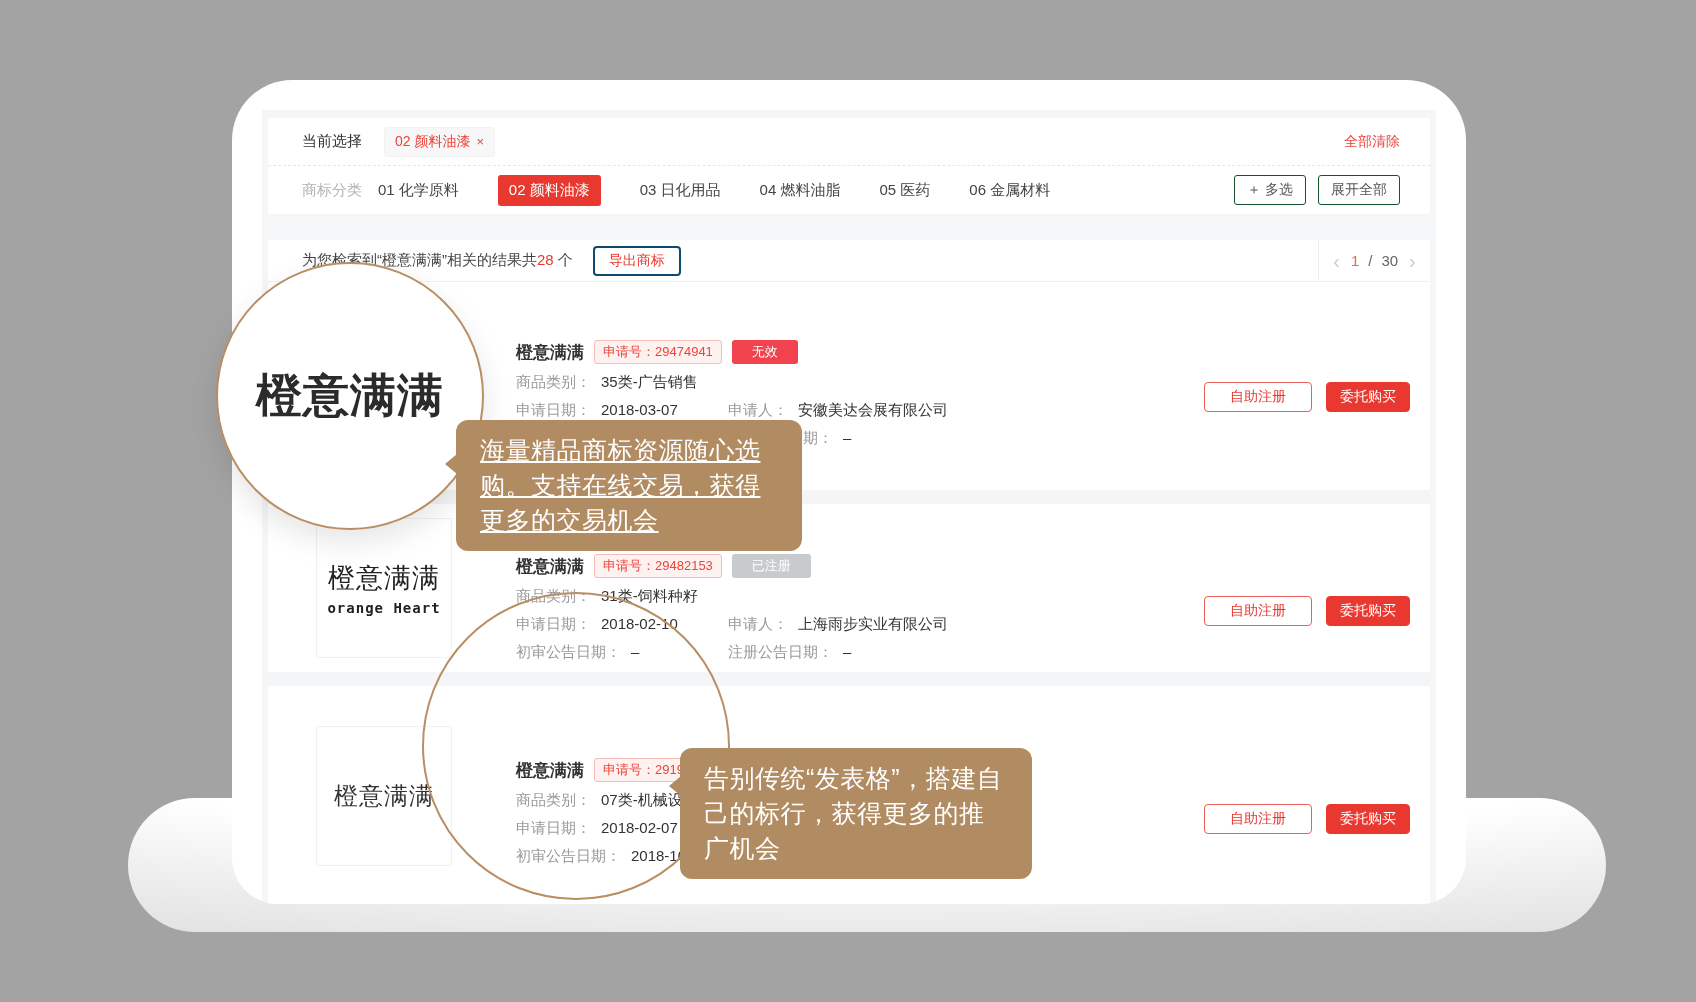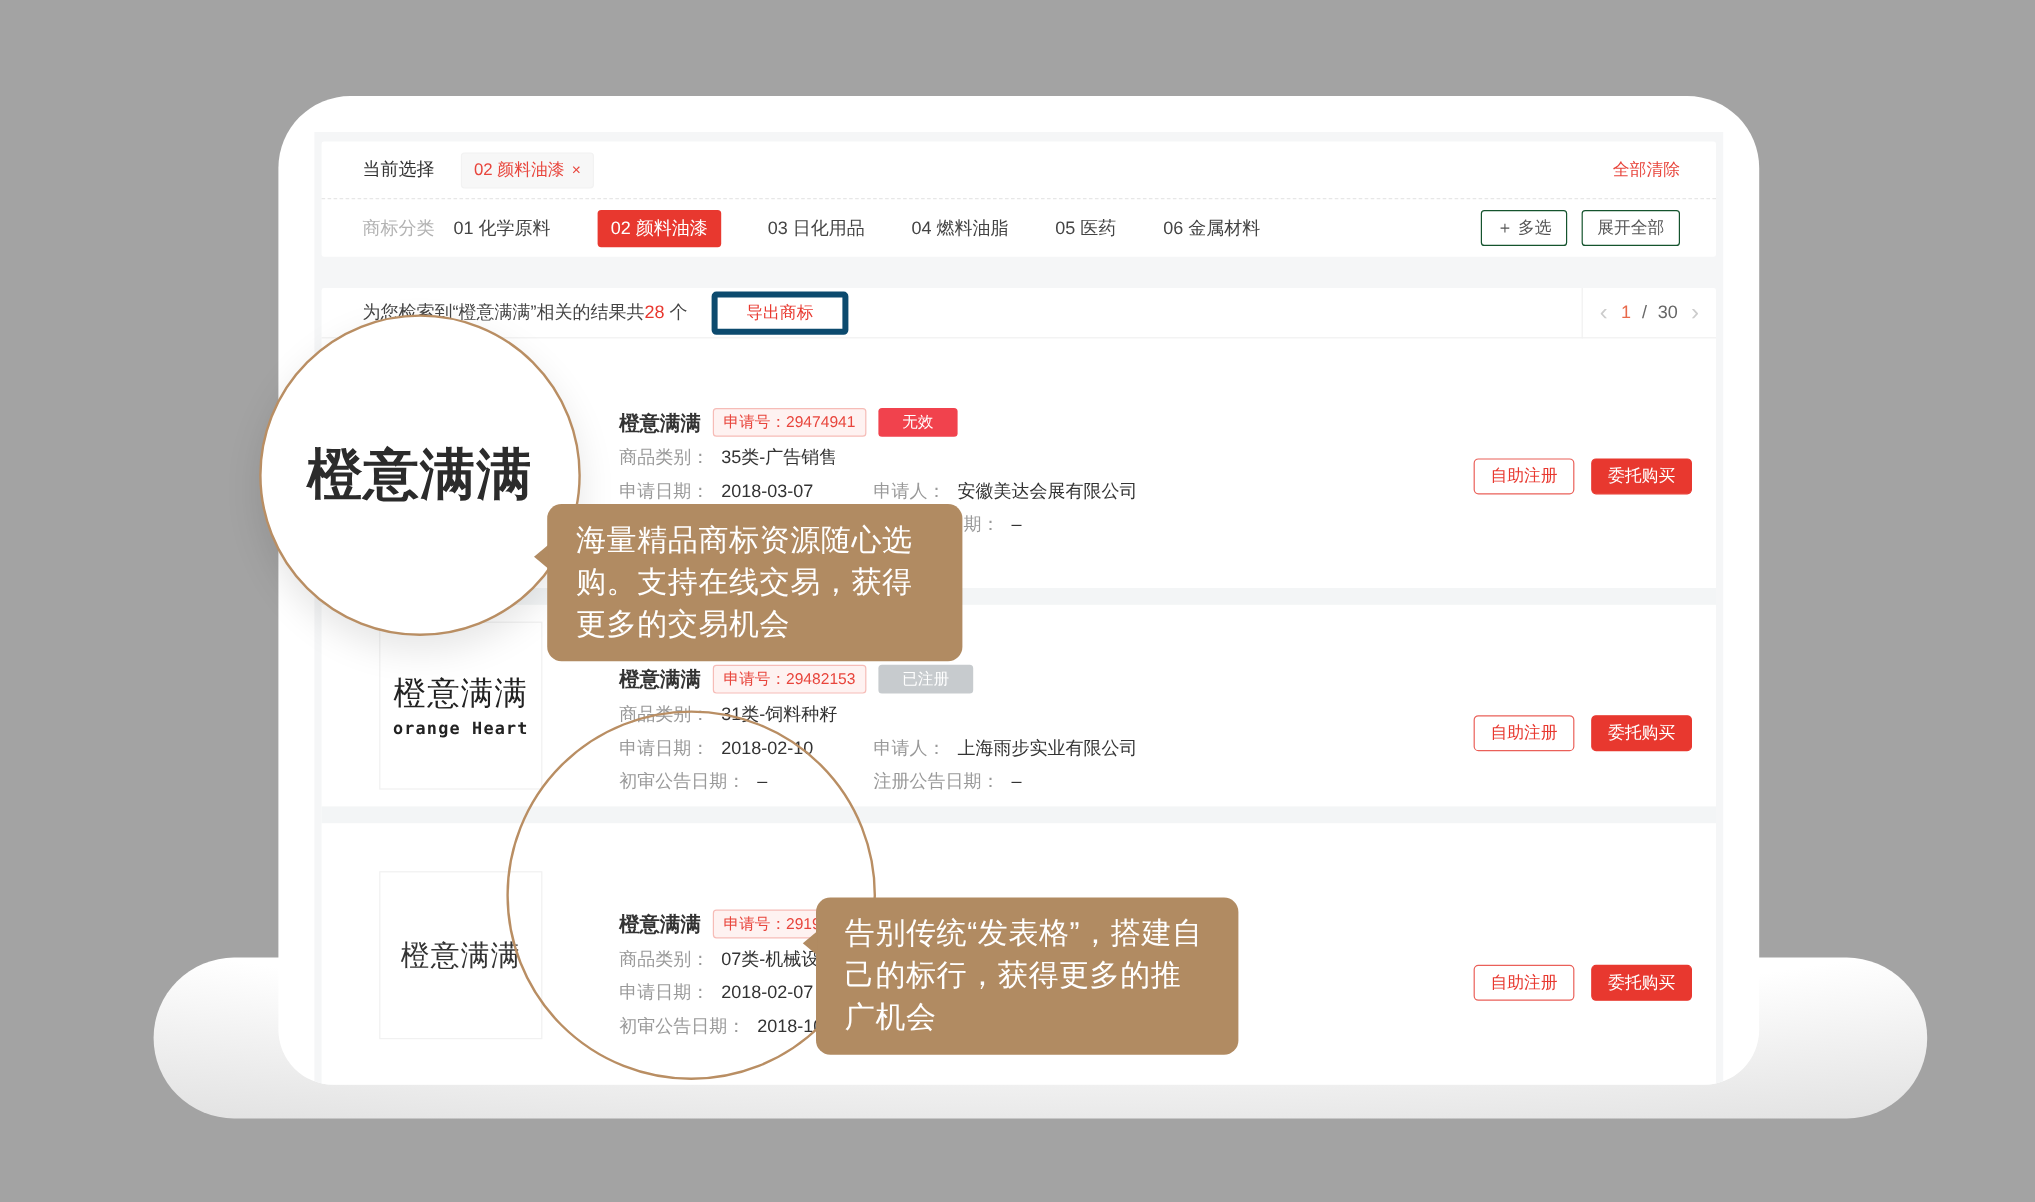--- a/index.html
+++ b/index.html
@@ -36,22 +36,22 @@
   .cat.selected{background:#e8382f;color:#fff;padding:6px 11px;border-radius:3px;}
   .filter-btns{margin-left:auto;display:flex;gap:12px;}
   .ghost-btn{border:1px solid #14532d;border-radius:3px;background:#fff;color:#555;font-size:14px;
     padding:5px 12px;cursor:pointer;white-space:nowrap;}
 
   
   .results-panel{position:absolute;left:36px;top:160px;width:1162px;height:664px;background:#fff;border-radius:2px;}
   .results-header{position:relative;display:flex;align-items:center;height:42px;padding-left:34px;
     border-bottom:1px solid #f0f0f0;font-size:15px;color:#444;}
   .res-count{color:#e8382f;}
-  .export-btn{margin:0 14px 0 20px;border:5px solid #0c4a6e;color:#e8382f;background:#fff;border-radius:4px;
-    font-size:14px;padding:4px 24px;cursor:pointer;white-space:nowrap;}
+  .export-btn{margin:0 14px 0 20px;border:2px solid #0c4a6e;color:#e8382f;background:#fff;border-radius:4px;
+    font-size:14px;padding:4px 14px;cursor:pointer;white-space:nowrap;}
   .disclaimer{color:#9b9b9b;font-size:13px;white-space:nowrap;}
   .disclaimer .lnk{color:#3a7dbf;cursor:pointer;}
   .pager{margin-left:auto;height:42px;min-width:112px;border-left:1px solid #f0f0f0;display:flex;
     align-items:center;justify-content:center;gap:9px;font-size:15px;color:#666;}
   .pg-arrow{color:#ccc;font-size:20px;line-height:1;cursor:pointer;padding:0 2px;}
   .pg-cur{color:#e8694b;}
 
   .result-row{position:relative;}
   .row-sep{height:14px;background:#f3f5f6;}
   .thumb{position:absolute;left:48px;width:136px;height:140px;border:1px solid #f1f1f1;background:#fff;
@@ -68,21 +68,21 @@
   .badge{font-size:13px;color:#fff;border-radius:3px;padding:3px 20px;white-space:nowrap;}
   .badge.invalid{background:#f1424d;}
   .badge.registered{background:#c7cbce;}
   .field-line{display:flex;margin-top:8px;height:20px;font-size:15px;line-height:20px;}
   .f-col{display:flex;}
   .f-col.c1{width:212px;}
   .f-label{color:#999;margin-right:10px;white-space:nowrap;}
   .f-value{color:#333;white-space:nowrap;}
   .row-actions{position:absolute;right:20px;display:flex;gap:14px;}
   .act-outline{border:1px solid #ea6059;color:#e8382f;background:#fff;border-radius:4px;font-size:14px;
-    padding:5px 13px;cursor:pointer;white-space:nowrap;}
+    padding:5px 25px;cursor:pointer;white-space:nowrap;}
   .act-solid{border:1px solid #e8382f;color:#fff;background:#e8382f;border-radius:4px;font-size:14px;
     padding:5px 13px;cursor:pointer;white-space:nowrap;}
 
   #row1{height:208px;}
   #row1 .thumb{top:34px;}
   #row1 .row-main{top:58px;}
   #row1 .row-actions{top:100px;}
   #row2{height:168px;}
   #row2 .thumb{top:14px;}
   #row2 .row-main{top:50px;}
@@ -96,21 +96,21 @@
   .magnifier1{position:absolute;left:216px;top:262px;width:268px;height:268px;border-radius:50%;
     background:#fff;border:2px solid #b98e63;z-index:5;display:flex;align-items:center;justify-content:center;
     box-shadow:0 12px 30px rgba(0,0,0,0.10);}
   .magnifier1 .big-text{font-size:46px;font-weight:600;color:#2b2b2b;letter-spacing:1px;}
   .magnifier2{position:absolute;left:422px;top:592px;width:308px;height:308px;border-radius:50%;
     border:2px solid #b98e63;z-index:4;}
   .tooltip{position:absolute;z-index:6;background:#b18b62;color:#fff;border-radius:12px;
     padding:13px 24px;font-size:25px;line-height:35px;letter-spacing:0.5px;}
   .tooltip::before{content:"";position:absolute;left:-11px;border-top:10px solid transparent;
     border-bottom:10px solid transparent;border-right:12px solid #b18b62;}
-  .tooltip1{left:456px;top:420px;width:346px;}
+  .tooltip1{left:456px;top:420px;width:346px;text-decoration:underline;}
   .tooltip1::before{top:34px;}
   .tooltip2{left:680px;top:748px;width:352px;}
   .tooltip2::before{top:28px;}
 </style>
 </head>
 <body>
 
 <div class="stage">
 
   <div class="base-slab"></div>

